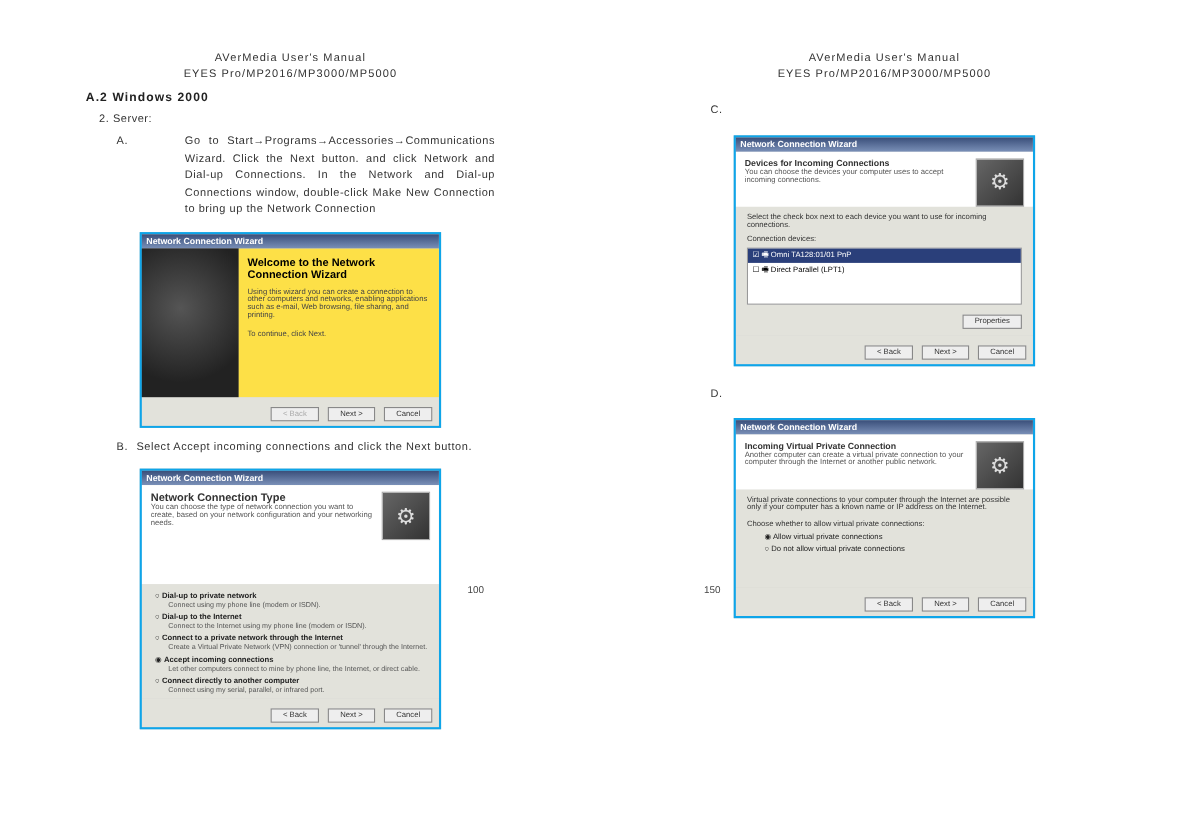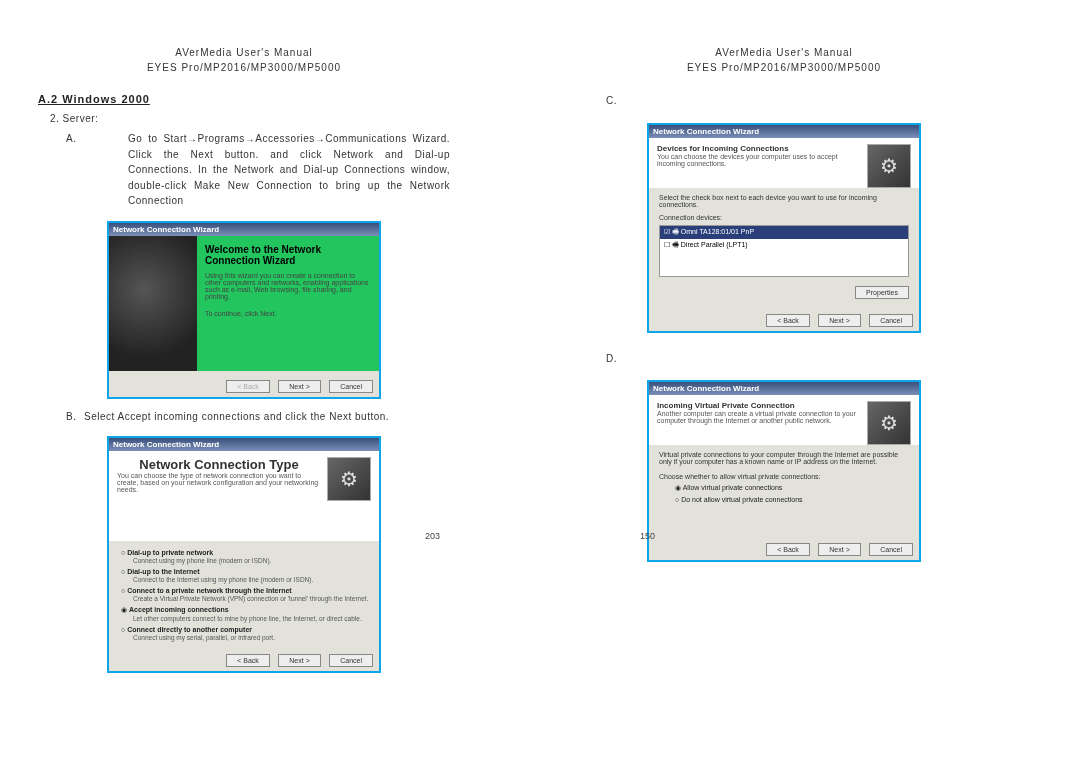--- a/index.html
+++ b/index.html
@@ -8,37 +8,36 @@
     background: #fff;
     font-family: Arial, Helvetica, sans-serif;
     width: 1080px;
     height: 763px;
     display: flex;
   }
   .page {
     width: 540px;
     height: 561px;
     box-sizing: border-box;
-    padding: 45px 90px 20px 38px;
+    padding: 45px 90px 20px 78px;
     position: relative;
   }
   .header {
     text-align: center;
     font-size: 10px;
     color: #333;
     letter-spacing: 1px;
     line-height: 1.5;
   }
   .section-title {
     font-size: 11px;
     font-weight: bold;
     letter-spacing: 1px;
-    margin-top: 18px;
+    margin-top: 8px;
     color: #222;
-    text-decoration: underline;
   }
   .body-text {
     font-size: 10px;
     letter-spacing: 0.5px;
     line-height: 1.6;
     color: #333;
     margin-top: 6px;
   }
   .indent-1 { padding-left: 12px; }
   .indent-2 { padding-left: 28px; }
@@ -149,21 +148,21 @@
   <div class="body-text indent-1">2. Server:</div>
   <div class="list-item indent-2">
     <div class="list-marker">A.</div>
     <div class="list-content" style="text-align:justify;margin-left:44px;">Go to Start→Programs→Accessories→Communications Wizard. Click the Next button. and click Network and Dial-up Connections. In the Network and Dial-up Connections window, double-click Make New Connection to bring up the Network Connection</div>
   </div>
 
   <div class="dialog">
     <div class="titlebar">Network Connection Wizard</div>
     <div class="d1-flex">
       <div class="globe-bg" style="height:135px;"></div>
-      <div style="flex:1;background:#22c55e;padding:8px;">
+      <div style="flex:1;background:#fde047;padding:8px;">
         <div class="big-title">Welcome to the Network Connection Wizard</div>
         <div style="font-size:7px;color:#444;margin-top:6px;">Using this wizard you can create a connection to other computers and networks, enabling applications such as e-mail, Web browsing, file sharing, and printing.</div>
         <div style="font-size:7px;color:#444;margin-top:10px;">To continue, click Next.</div>
       </div>
     </div>
     <div class="btn-row">
       <span class="dbtn disabled">&lt; Back</span>
       <span class="dbtn">Next &gt;</span>
       <span class="dbtn">Cancel</span>
     </div>
@@ -171,21 +170,21 @@
 
   <div class="list-item indent-2" style="margin-top:10px;">
     <div class="list-marker">B.</div>
     <div class="list-content" style="text-align:justify;">Select Accept incoming connections and click the Next button.</div>
   </div>
 
   <div class="dialog">
     <div class="titlebar">Network Connection Wizard</div>
     <div class="white-panel" style="padding:6px 8px 4px;">
       <div class="wizard-icon">⚙</div>
-      <div style="font-weight:bold;font-size:13px;text-align:center;">Network Connection Type</div>
+      <div style="font-weight:bold;font-size:10px;">Network Connection Type</div>
       <div class="panel-sub">You can choose the type of network connection you want to create, based on your network configuration and your networking needs.</div>
     </div>
     <div style="background:#e2e2db;padding:4px 4px 2px;">
       <div class="radio-row">○ <span class="r">Dial-up to private network</span></div>
       <div class="radio-sub">Connect using my phone line (modem or ISDN).</div>
       <div class="radio-row">○ <span class="r">Dial-up to the Internet</span></div>
       <div class="radio-sub">Connect to the Internet using my phone line (modem or ISDN).</div>
       <div class="radio-row">○ <span class="r">Connect to a private network through the Internet</span></div>
       <div class="radio-sub">Create a Virtual Private Network (VPN) connection or 'tunnel' through the Internet.</div>
       <div class="radio-row">◉ <span class="r">Accept incoming connections</span></div>
@@ -193,21 +192,21 @@
       <div class="radio-row">○ <span class="r">Connect directly to another computer</span></div>
       <div class="radio-sub">Connect using my serial, parallel, or infrared port.</div>
     </div>
     <div class="btn-row">
       <span class="dbtn">&lt; Back</span>
       <span class="dbtn">Next &gt;</span>
       <span class="dbtn">Cancel</span>
     </div>
   </div>
 
-  <div class="page-num left">203</div>
+  <div class="page-num left">100</div>
 </div>
 
 <div class="page">
   <div class="header">
     <div>AVerMedia User's Manual</div>
     <div>EYES Pro/MP2016/MP3000/MP5000</div>
   </div>
 
   <div class="list-item indent-2" style="margin-top:18px;">
     <div class="list-marker">C.</div>

